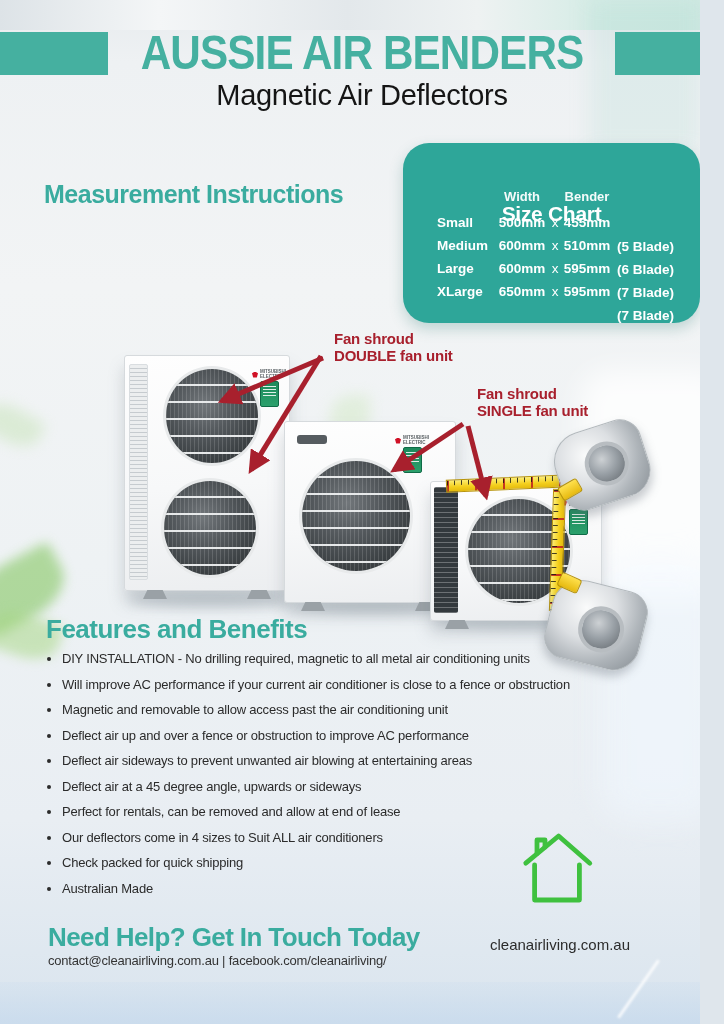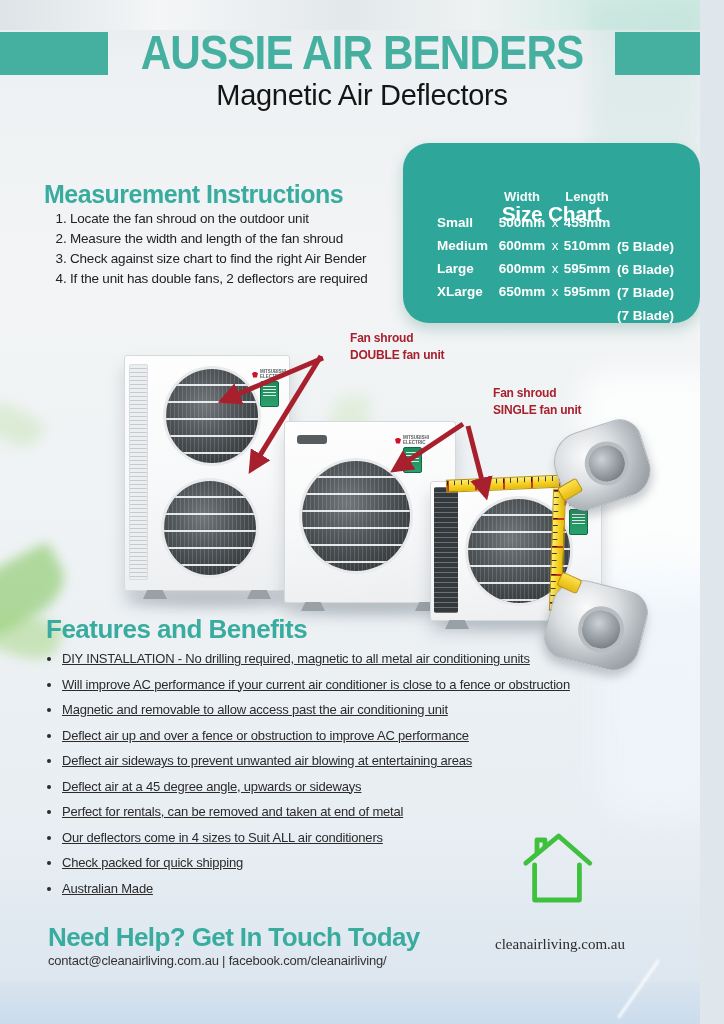--- a/index.html
+++ b/index.html
@@ -84,34 +84,34 @@
     linear-gradient(90deg,#fdee74 0%,#f4cf1c 60%,#e3ba0e 100%);
     background-size:45% 100%,100% 100%,100% 100%;background-repeat:no-repeat;}
   .tapebody{position:absolute;background:radial-gradient(circle at 36% 32%,#fafbfb 0%,#dcdfe2 38%,#aeb4b9 68%,#878e94 100%);
     border:1px solid #b2b8bc;border-radius:30px 22px 28px 22px;box-shadow:0 6px 10px rgba(100,110,120,.35);}
   .tb-circle{position:absolute;border-radius:50%;
     background:radial-gradient(circle at 40% 35%,#cdd1d4 0%,#9aa1a7 45%,#62686d 100%);
     border:4px solid #b8bdc1;}
   .tb-clip{position:absolute;width:20px;height:13px;background:linear-gradient(180deg,#ffe14d,#e6b90f);
     border:1px solid #b8940a;border-radius:3px;}
   
-  .anno{position:absolute;color:#a8202d;font-size:12px;font-weight:800;line-height:17px;letter-spacing:-.2px;margin-left:16px;}
+  .anno{position:absolute;color:#a8202d;font-size:15px;font-weight:800;line-height:17px;letter-spacing:-.2px;}
   #arrows{position:absolute;left:0;top:0;width:724px;height:1024px;pointer-events:none;}
   
   .f-head{position:absolute;left:46px;top:614px;color:#3aac9f;font-size:26px;font-weight:800;letter-spacing:-.5px;}
   .f-list{position:absolute;left:48px;top:652px;margin:0;padding:0 0 0 14px;color:#2b2b2b;
     font-size:13px;line-height:14px;letter-spacing:-.2px;list-style:disc;}
-  .f-list li{margin:0 0 11.5px 0;text-decoration:underline;}
+  .f-list li{margin:0 0 11.5px 0;}
   
   .n-head{position:absolute;left:48px;top:922px;color:#3aac9f;font-size:26px;font-weight:800;letter-spacing:-.6px;}
   .n-line{position:absolute;left:48px;top:953px;color:#333;font-size:13px;letter-spacing:-.2px;}
   
   .logo-house{position:absolute;left:512px;top:828px;width:82px;height:80px;}
   .logo-name{position:absolute;left:420px;top:904px;width:280px;text-align:center;color:#1d1d1d;font-size:23px;font-weight:700;letter-spacing:-.3px;}
-  .logo-url{position:absolute;left:420px;top:936px;width:280px;text-align:center;color:#2c2c2c;font-size:15px;font-family:Liberation Serif, serif;}
+  .logo-url{position:absolute;left:420px;top:936px;width:280px;text-align:center;color:#2c2c2c;font-size:15px;}
   .shadow{position:absolute;background:rgba(120,132,142,.28);filter:blur(6px);border-radius:50%;}
 </style>
 </head>
 <body>
 
 <div id="page">
 
   <div class="bg-topstrip"></div>
   <div class="bg-tealcorner"></div>
   <div class="bg-window"></div>
@@ -123,34 +123,28 @@
   <div class="leaf leaf5"></div>
   <div class="bg-bottom"></div>
   <div class="bg-streak"></div>
 
   <div class="bar bar-left"></div>
   <div class="bar bar-right"></div>
   <div class="title">AUSSIE AIR BENDERS</div>
   <div class="subtitle">Magnetic Air Deflectors</div>
 
   <div class="m-head">Measurement Instructions</div>
-  <ol class="m-steps">
-    <li>Locate the fan shroud on the outdoor unit</li>
-    <li>Measure the width and length of the fan shroud</li>
-    <li>Check against size chart to find the right Air Bender</li>
-    <li>If the unit has double fans, 2 deflectors are required</li>
-  </ol>
 
   <div class="chart">
     <div class="c-title">Size Chart</div>
     <div class="c-headrow">
       <span class="h-spacer"></span>
       <span class="h-w">Width</span>
       <span class="h-x"></span>
-      <span class="h-l">Length</span>
+      <span class="h-l">Bender</span>
     </div>
     <div class="c-rows">
       <div class="c-row">
         <span class="lab">Small</span>
         <span class="w">500mm</span>
         <span class="x">x</span>
         <span class="l">455mm</span>
         <span class="b">(5 Blade)</span>
       </div>
       <div class="c-row">
@@ -256,21 +250,21 @@
   </svg>
 
   <div class="f-head">Features and Benefits</div>
   <ul class="f-list">
     <li>DIY INSTALLATION - No drilling required, magnetic to all metal air conditioning units</li>
     <li>Will improve AC performance if your current air conditioner is close to a fence or obstruction</li>
     <li>Magnetic and removable to allow access past the air conditioning unit</li>
     <li>Deflect air up and over a fence or obstruction to improve AC performance</li>
     <li>Deflect air sideways to prevent unwanted air blowing at entertaining areas</li>
     <li>Deflect air at a 45 degree angle, upwards or sideways</li>
-    <li>Perfect for rentals, can be removed and taken at end of metal</li>
+    <li>Perfect for rentals, can be removed and allow at end of lease</li>
     <li>Our deflectors come in 4 sizes to Suit ALL air conditioners</li>
     <li>Check packed for quick shipping</li>
     <li>Australian Made</li>
   </ul>
 
   <div class="n-head">Need Help? Get In Touch Today</div>
   <div class="n-line">contact@cleanairliving.com.au | facebook.com/cleanairliving/</div>
 
   <svg class="logo-house" viewBox="0 0 100 100" xmlns="http://www.w3.org/2000/svg" fill="none" stroke="#3fc13f" stroke-width="6" stroke-linecap="round" stroke-linejoin="round">
     <path d="M27 46 V90 H83 V46"></path>

